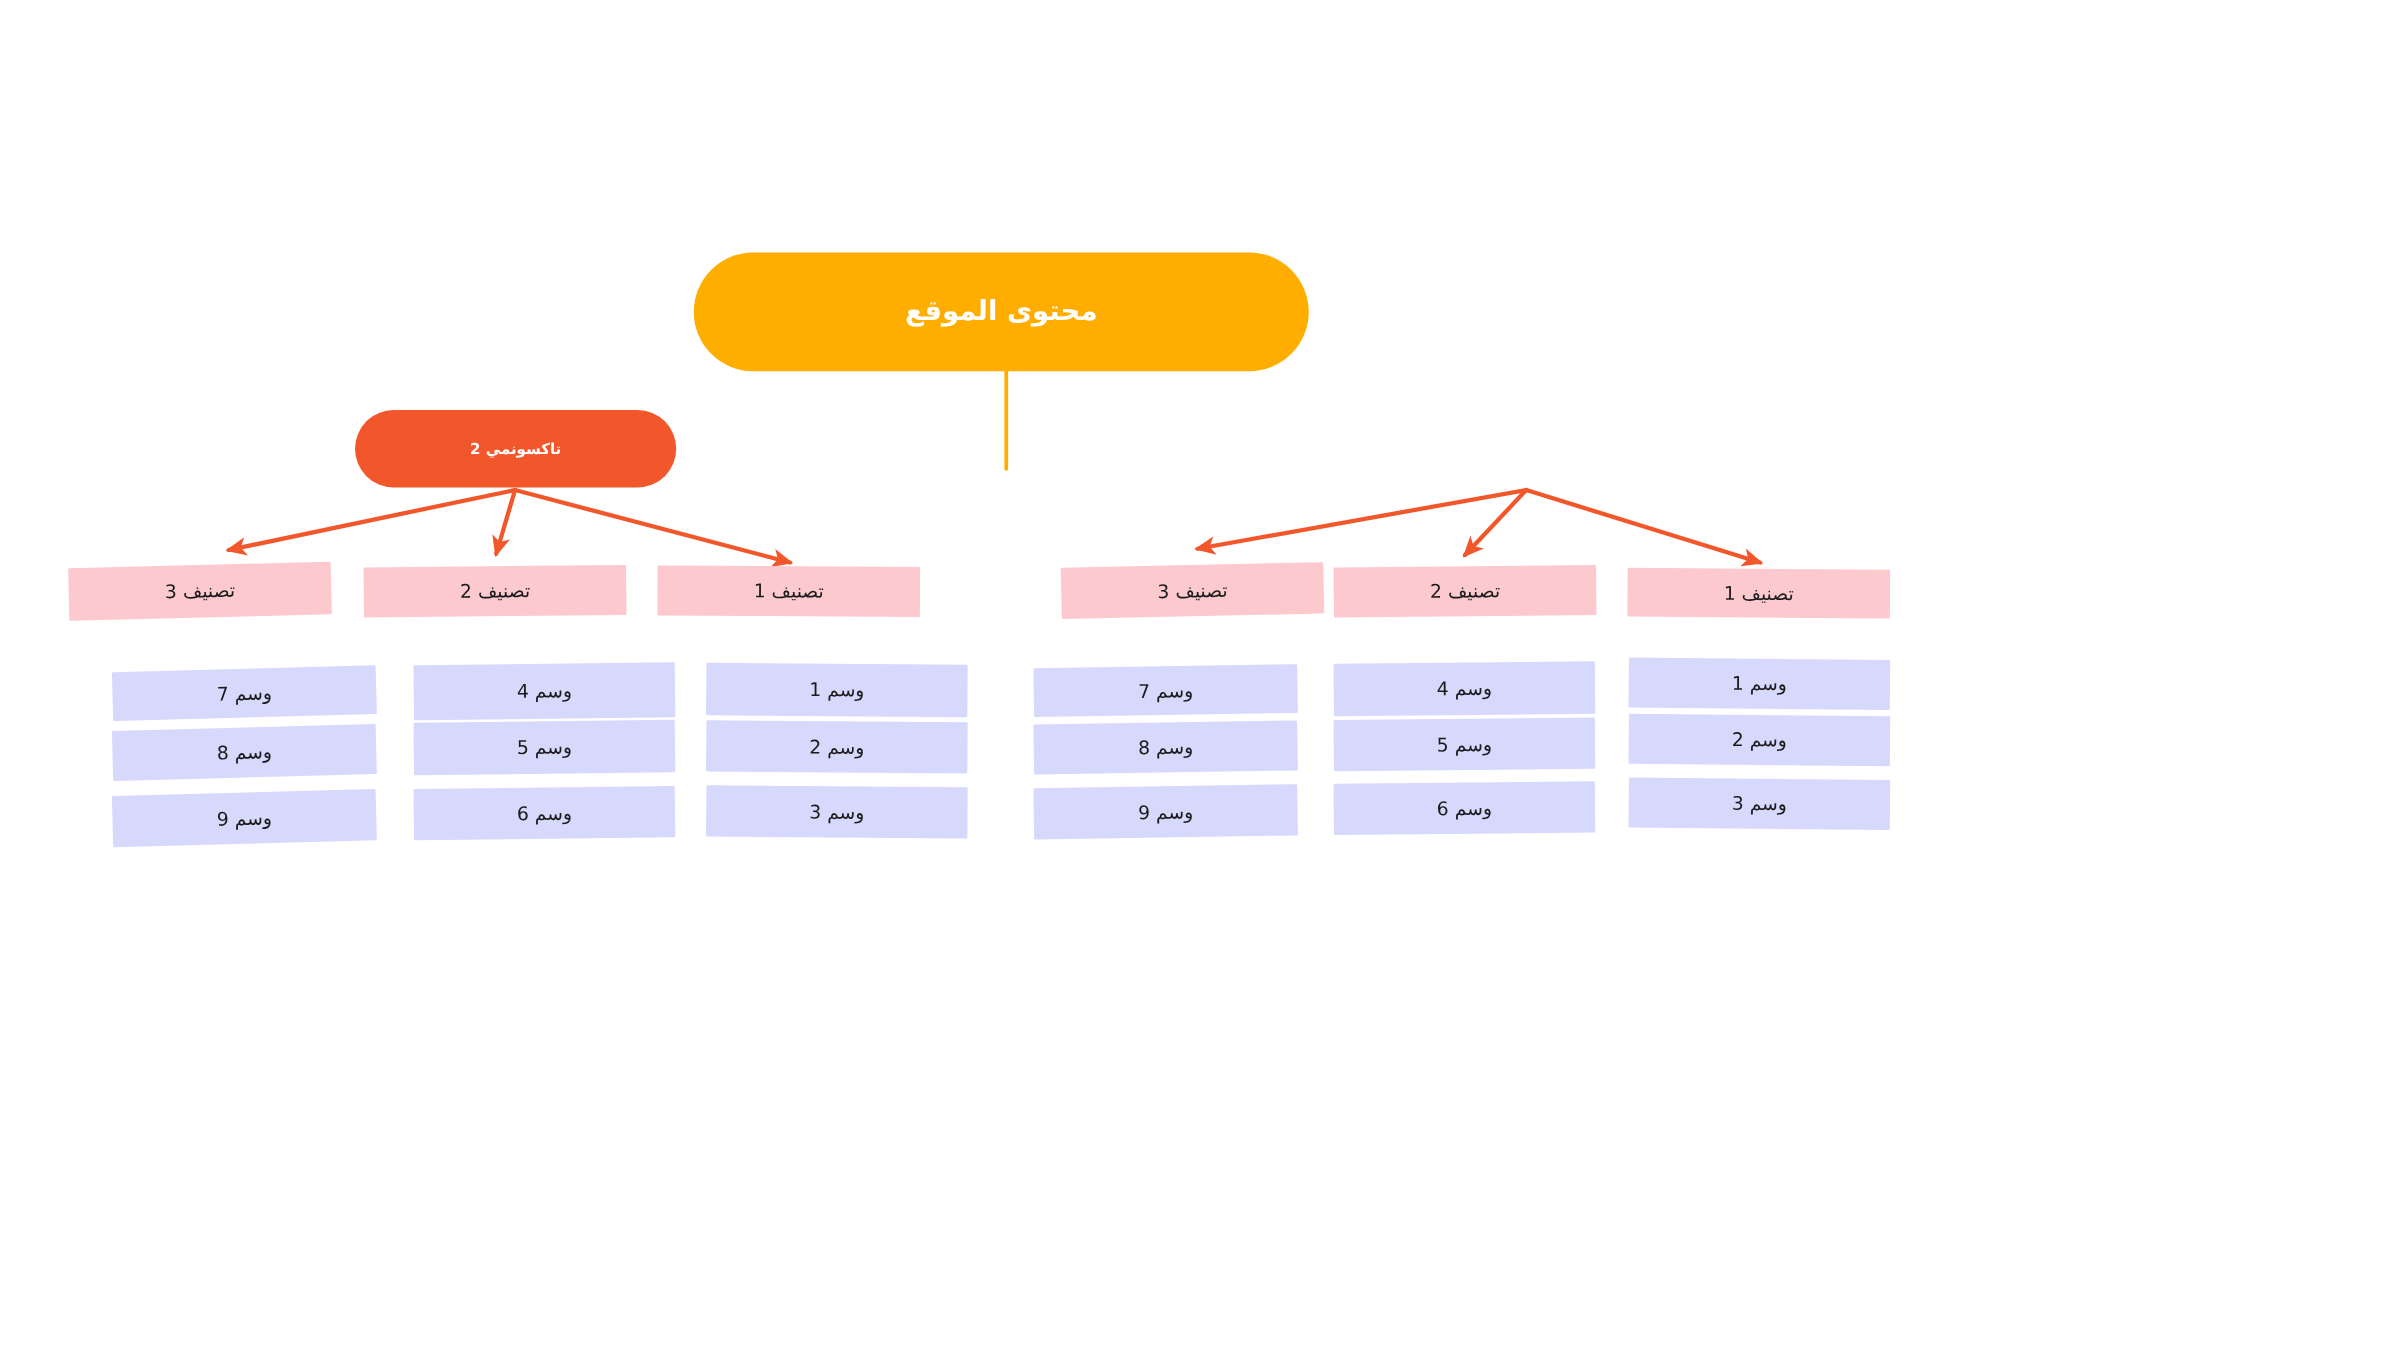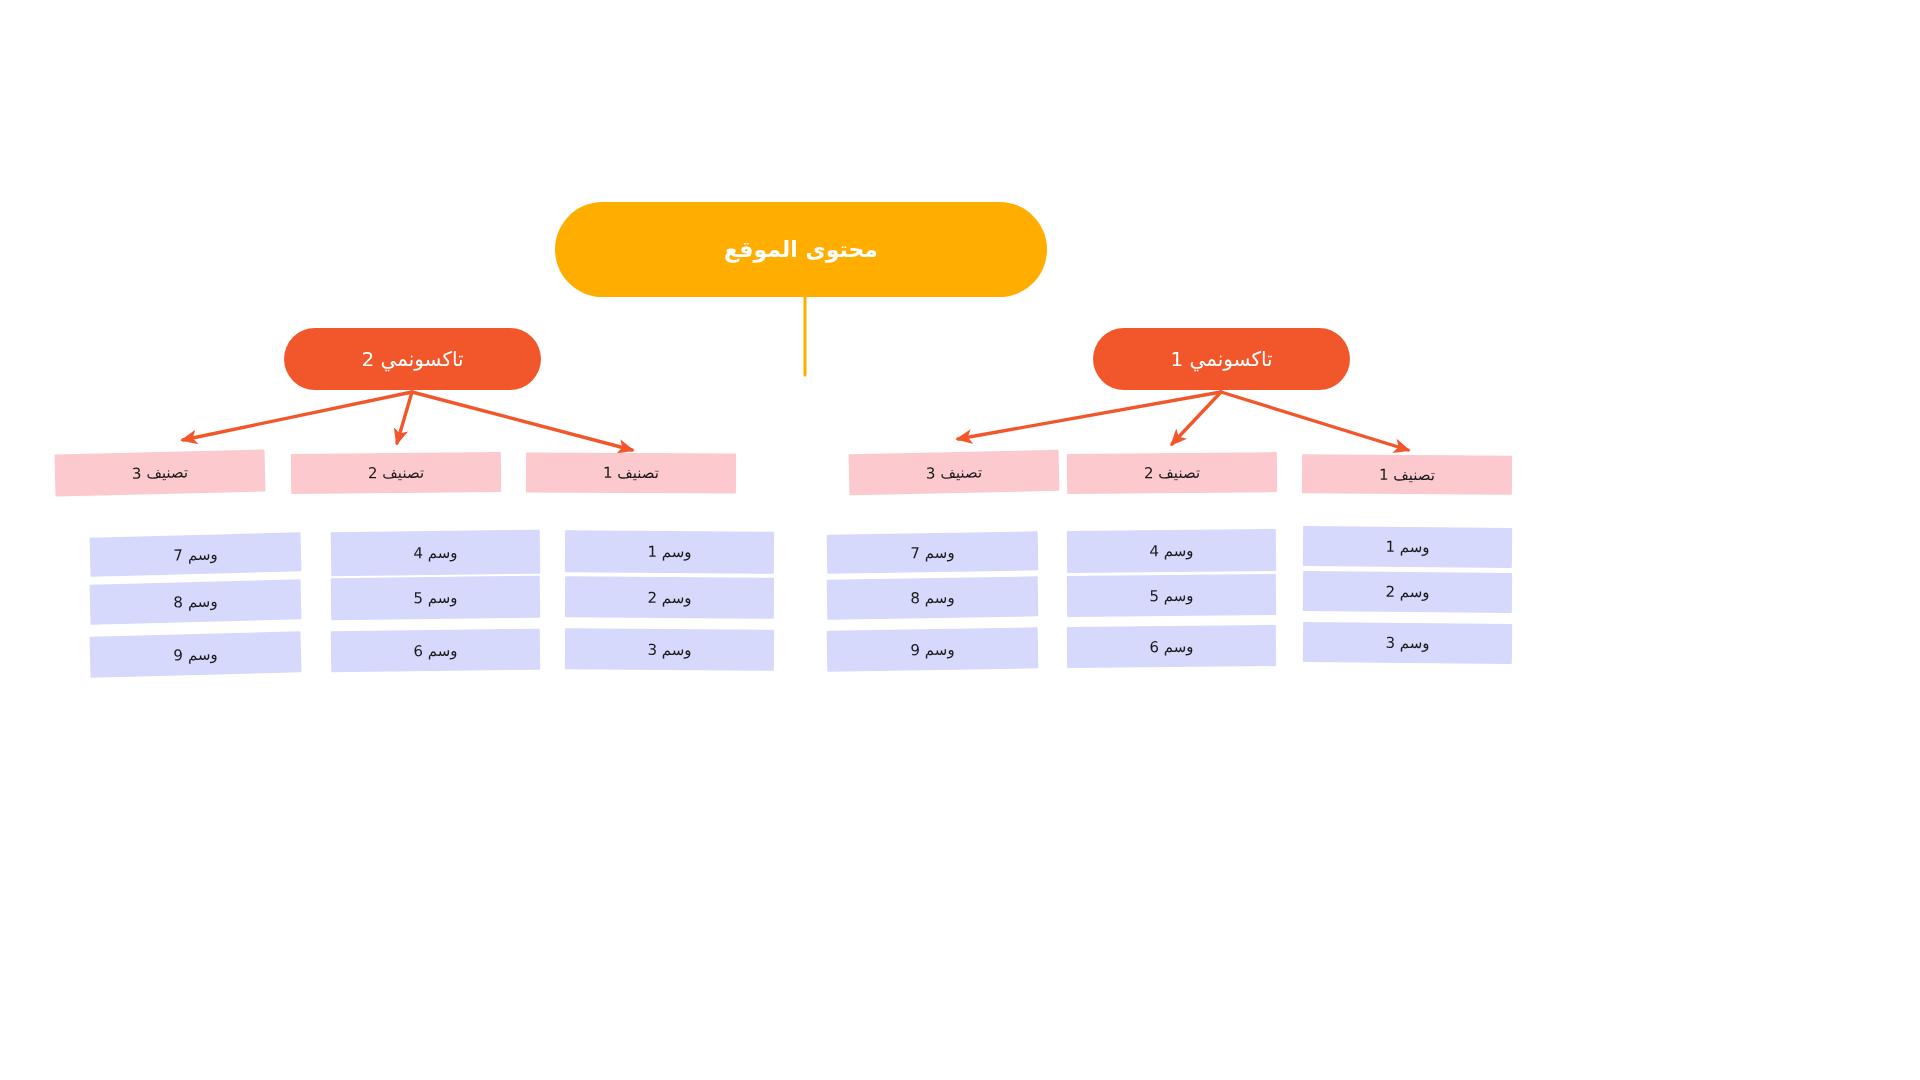--- a/index.html
+++ b/index.html
@@ -22,22 +22,22 @@
     border-radius:52px;
     color:#ffffff;
     font-weight:bold;
     font-size:22px;
     letter-spacing:.2px;
   }
   
   .taxonomy{
     border-radius:34px;
     color:#ffffff;
-    font-weight:normal;
-    font-size:20px;
+    font-weight:bold;
+    font-size:12px;
   }
   
   .classification{
     color:#1a1a1a;
     font-size:15px;
     font-weight:400;
     border-radius:1px;
   }
   
   .tag{
@@ -100,23 +100,20 @@
     </div>
     <div class="node tag" style="left: 565px; top: 531px; width: 209px; height: 42px; background: rgb(214, 216, 252); color: rgb(26, 26, 26); transform: rotate(0.4deg);">
       <span>وسم 1</span>
     </div>
     <div class="node tag" style="left: 565px; top: 577px; width: 209px; height: 41px; background: rgb(214, 216, 252); color: rgb(26, 26, 26); transform: rotate(0.4deg);">
       <span>وسم 2</span>
     </div>
     <div class="node tag" style="left: 565px; top: 629px; width: 209px; height: 41px; background: rgb(214, 216, 252); color: rgb(26, 26, 26); transform: rotate(0.4deg);">
       <span>وسم 3</span>
     </div>
-    <div class="node taxonomy" style="left: 1093px; top: 328px; width: 257px; height: 62px; background: rgb(242, 87, 43); color: rgb(255, 255, 255);">
-      <span>تاكسونمي 1</span>
-    </div>
     <div class="node classification" style="left: 849px; top: 452px; width: 210px; height: 41px; background: rgb(251, 201, 206); color: rgb(26, 26, 26); transform: rotate(-1.2deg);">
       <span>تصنيف 3</span>
     </div>
     <div class="node tag" style="left: 827px; top: 533px; width: 211px; height: 39px; background: rgb(214, 216, 252); color: rgb(26, 26, 26); transform: rotate(-0.9deg);">
       <span>وسم 7</span>
     </div>
     <div class="node tag" style="left: 827px; top: 578px; width: 211px; height: 40px; background: rgb(214, 216, 252); color: rgb(26, 26, 26); transform: rotate(-0.9deg);">
       <span>وسم 8</span>
     </div>
     <div class="node tag" style="left: 827px; top: 629px; width: 211px; height: 41px; background: rgb(214, 216, 252); color: rgb(26, 26, 26); transform: rotate(-0.9deg);">

